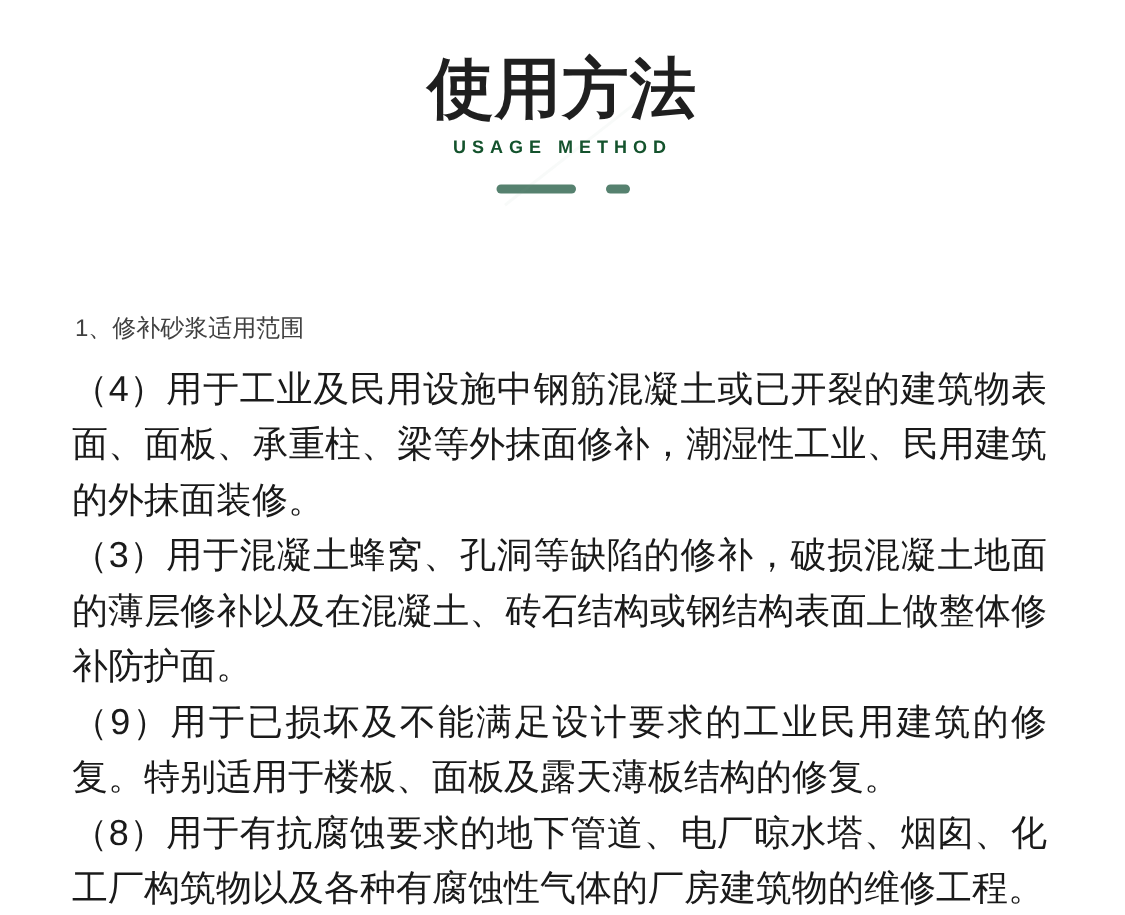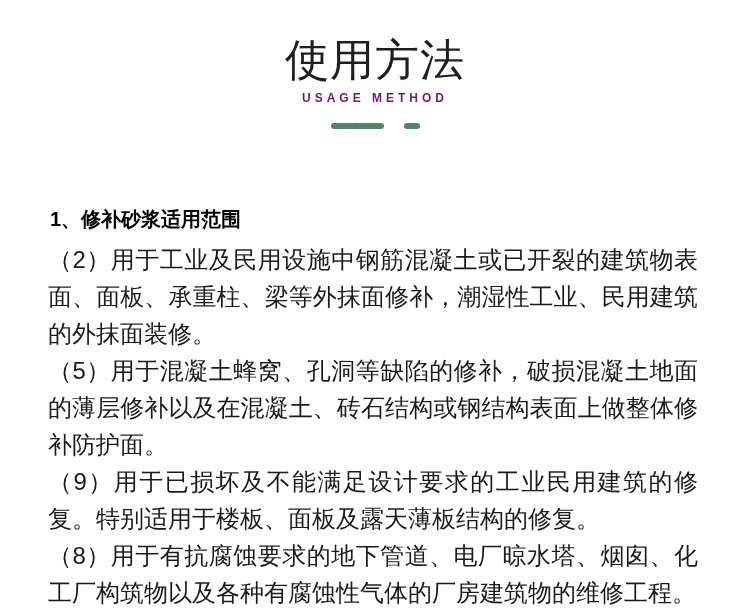--- a/index.html
+++ b/index.html
@@ -16,31 +16,31 @@
     overflow: hidden;
   }
   .header {
     padding-top: 38px;
     text-align: center;
   }
   .page-title {
     margin: 0;
     font-size: 44px;
     line-height: 44px;
-    font-weight: 400;
+    font-weight: 700;
     letter-spacing: 1px;
     color: #1f1f1f;
   }
   .page-subtitle {
     margin-top: 9px;
     font-size: 12px;
     line-height: 14px;
     font-weight: 700;
     letter-spacing: 4px;
-    color: #701a75;
+    color: #14532d;
   }
   .divider {
     margin-top: 18px;
     height: 6px;
     display: flex;
     justify-content: center;
     align-items: center;
     gap: 20px;
   }
   .dash {
@@ -64,24 +64,24 @@
   }
   .content {
     width: 650px;
     margin: 72px 0 0 48px;
     color: #1a1a1a;
     font-size: 24px;
     line-height: 37px;
   }
   .section-heading {
     margin: 0 0 3px 2px;
-    font-size: 20px;
+    font-size: 16px;
     line-height: 37px;
-    font-weight: 700;
-    color: #000000;
+    font-weight: 400;
+    color: #404040;
   }
   .body-paragraph {
     margin: 0;
     text-align: justify;
     text-justify: inter-ideograph;
     line-break: strict;
   }
 </style>
 </head>
 <body>
@@ -94,19 +94,19 @@
     <div class="divider">
       <span class="dash dash-long" style="background: rgb(86, 129, 111);"></span>
       <span class="dash dash-short" style="background: rgb(86, 129, 111);"></span>
     </div>
   </div>
 
   <div class="watermark-line"></div>
 
   <div class="content">
     <h2 class="section-heading">1、修补砂浆适用范围</h2>
-    <p class="body-paragraph">（2）用于工业及民用设施中钢筋混凝土或已开裂的建筑物表面、面板、承重柱、梁等外抹面修补，潮湿性工业、民用建筑的外抹面装修。</p>
-    <p class="body-paragraph">（5）用于混凝土蜂窝、孔洞等缺陷的修补，破损混凝土地面的薄层修补以及在混凝土、砖石结构或钢结构表面上做整体修补防护面。</p>
+    <p class="body-paragraph">（4）用于工业及民用设施中钢筋混凝土或已开裂的建筑物表面、面板、承重柱、梁等外抹面修补，潮湿性工业、民用建筑的外抹面装修。</p>
+    <p class="body-paragraph">（3）用于混凝土蜂窝、孔洞等缺陷的修补，破损混凝土地面的薄层修补以及在混凝土、砖石结构或钢结构表面上做整体修补防护面。</p>
     <p class="body-paragraph">（9）用于已损坏及不能满足设计要求的工业民用建筑的修复。特别适用于楼板、面板及露天薄板结构的修复。</p>
     <p class="body-paragraph">（8）用于有抗腐蚀要求的地下管道、电厂晾水塔、烟囱、化工厂构筑物以及各种有腐蚀性气体的厂房建筑物的维修工程。</p>
   </div>
 
 </div>
 
 </body></html>

